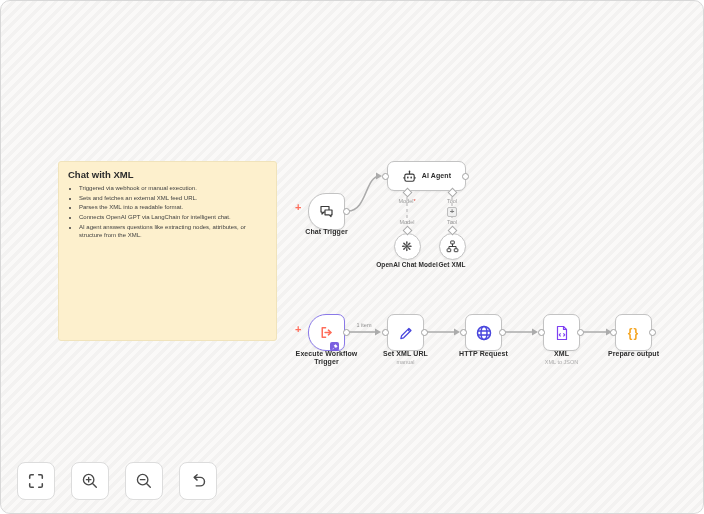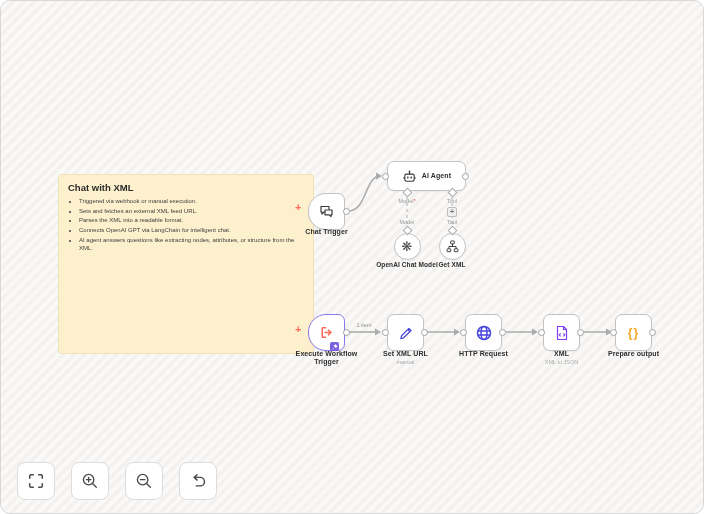--- a/index.html
+++ b/index.html
@@ -5,21 +5,21 @@
   html,body{margin:0;padding:0;background:#fff;}
   body{font-family:"Liberation Sans","DejaVu Sans",sans-serif;}
   #canvas{
     position:relative;width:704px;height:514px;overflow:hidden;
     border:1px solid #d8d8d8;border-radius:10px;box-sizing:border-box;
     background:repeating-linear-gradient(135deg,#f3f2f1 0 3.5px,#faf9f8 3.5px 7.5px);
   }
   .abs{position:absolute;}
   
   .sticky{
-    left:57px;top:173px;width:256px;height:180px;box-sizing:border-box;
+    left:57px;top:160px;width:219px;height:180px;box-sizing:border-box;
     background:#fdf0cd;border:1px solid #f0e3bb;border-radius:3px;
     padding:7px 9px;z-index:1;
   }
   .sticky h1{margin:0 0 4px 0;font-size:9.5px;color:#2b2b2b;}
   .sticky ul{margin:0;padding-left:11px;}
   .sticky li{font-size:6px;line-height:1.45;color:#3f3f3f;margin:0 0 1px 0;}
   
   .node{
     background:#fff;border:1px solid #c3c3c3;border-radius:7px;
     box-shadow:0 1px 2px rgba(0,0,0,.05);z-index:2;

